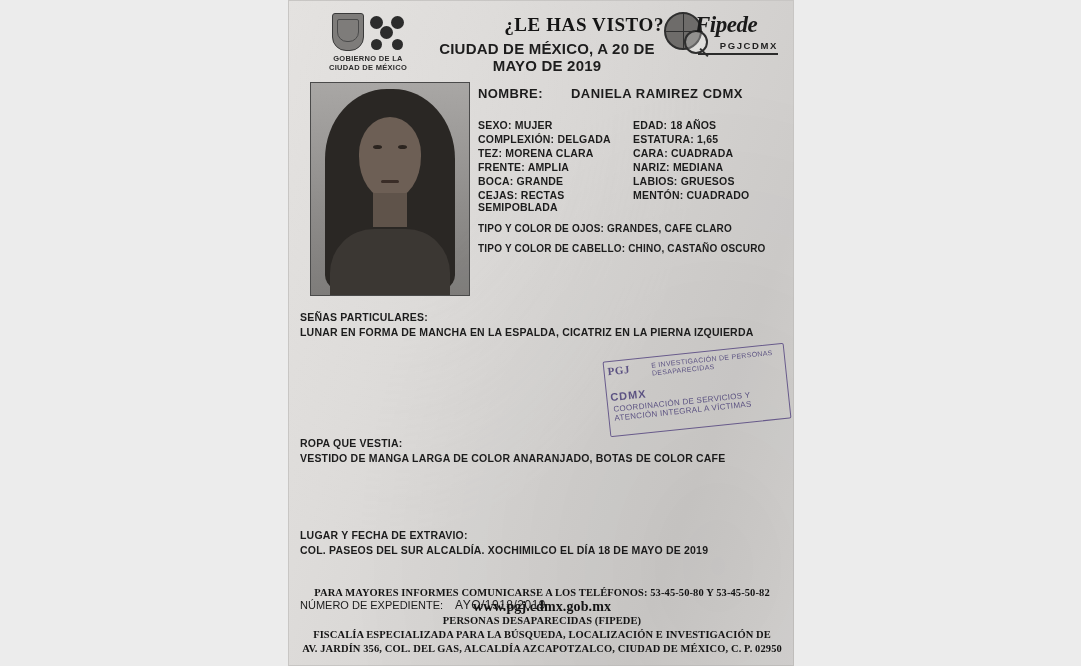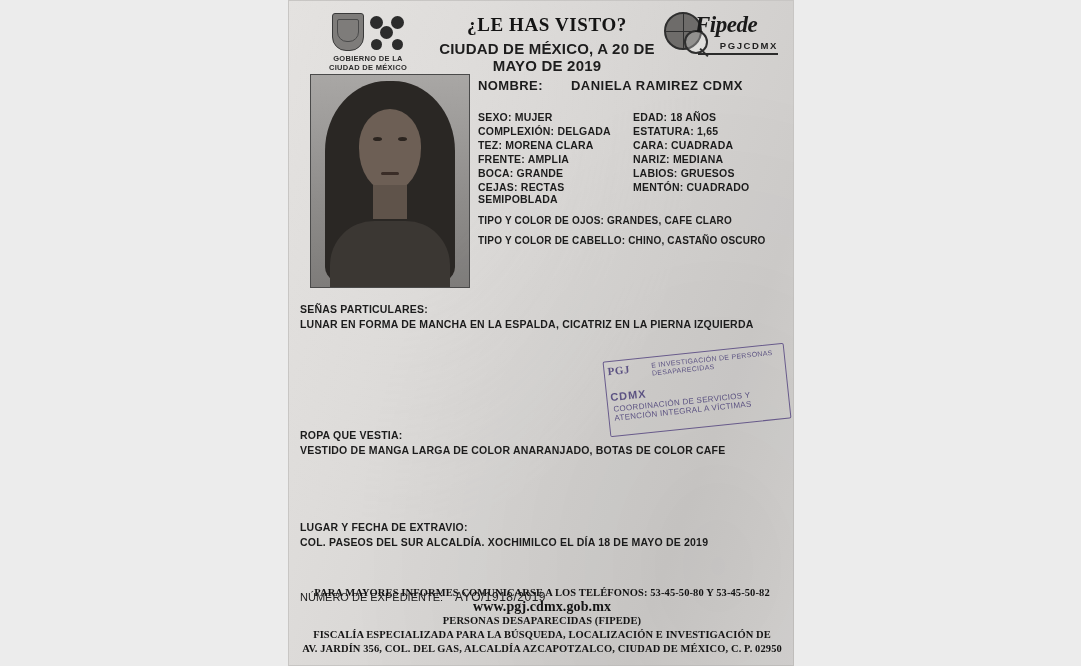--- a/index.html
+++ b/index.html
@@ -116,20 +116,21 @@
     right: 120px;
     top: 6px;
     text-align: center;
   }
   .poster-title {
     font-family: "Liberation Serif", serif;
     font-size: 19px;
     font-weight: bold;
     letter-spacing: .6px;
     color: #141414;
+    text-align: right;
   }
   .poster-date {
     margin-top: 4px;
     font-size: 15px;
     font-weight: bold;
     letter-spacing: .2px;
     color: #1d1d1d;
   }
   .fipede {
     position: absolute;
@@ -212,21 +213,21 @@
     right: 4px;
     top: 43px;
     width: 80px;
     height: 2px;
     background: #2b2b2b;
   }
 
   
   .body-row {
     position: relative;
-    margin-top: 4px;
+    margin-top: 12px;
     height: 218px;
   }
   .photo {
     position: absolute;
     left: 10px;
     top: 0;
     width: 158px;
     height: 212px;
     border: 1px solid #4a4a4a;
     background: #8c8a88;

